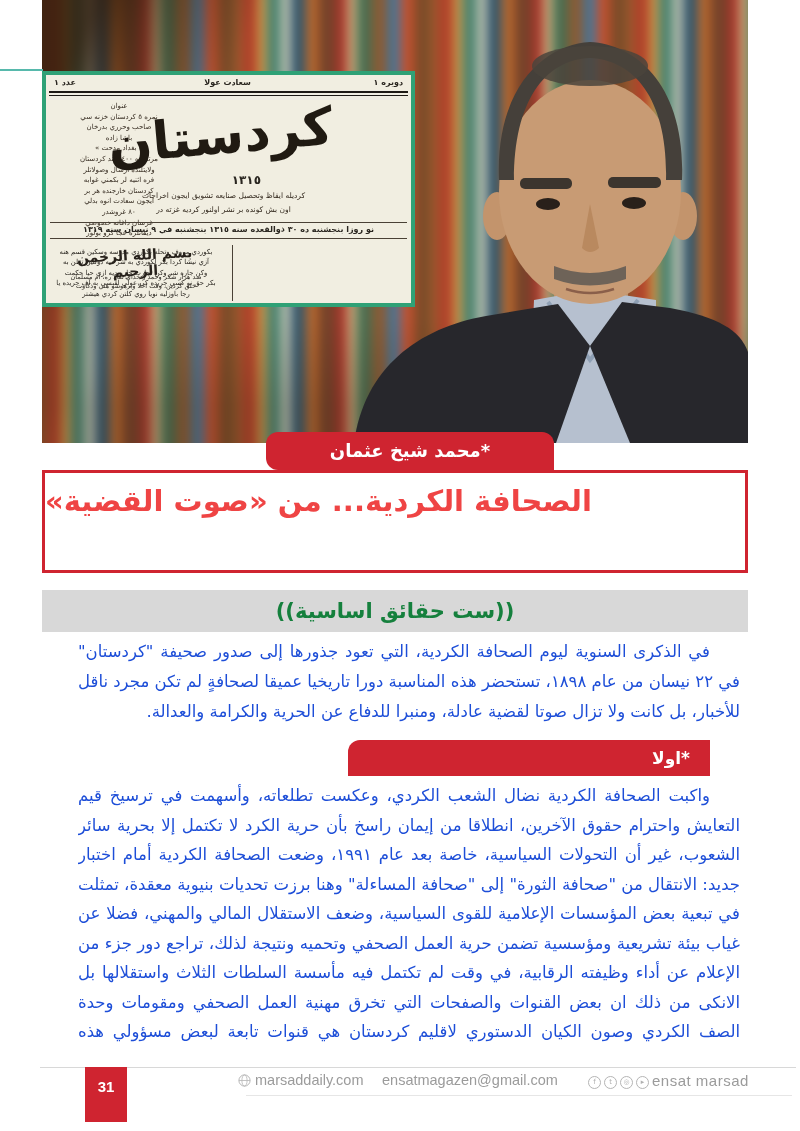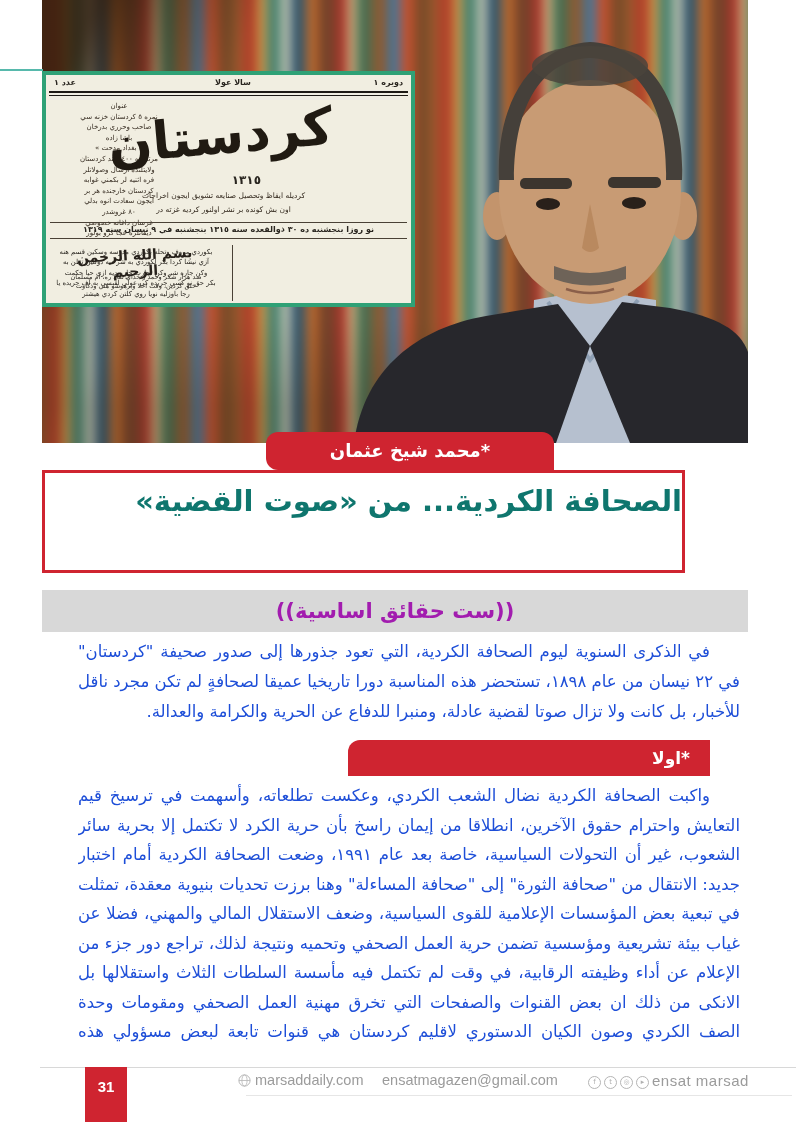--- a/index.html
+++ b/index.html
@@ -46,26 +46,26 @@
   .np-basmala{top:172px;right:196px;width:160px;text-align:center;font-size:14px;font-weight:bold;
     transform:rotate(-3deg);color:#26201a;}
   .np-bot-r{top:198px;right:186px;width:178px;font-size:6.5px;line-height:9px;white-space:pre-line;text-align:center;}
   .np-bot-l{top:172px;left:4px;width:172px;font-size:6.8px;line-height:10.4px;white-space:pre-line;text-align:center;}
   
   .teal-line{position:absolute;left:0;top:69px;width:43px;height:2px;background:#57b9ac;}
   
   .author-banner{position:absolute;left:266px;top:432px;width:288px;height:38px;background:#cf2430;
     border-radius:12px 12px 0 12px;z-index:4;direction:rtl;text-align:center;color:#fff;
     font-size:18px;font-weight:bold;line-height:38px;}
-  .headline-box{position:absolute;left:42px;top:470px;width:643px;height:103px;box-sizing:border-box;
-    background:#fff;border:3px solid #cf2430;z-index:3;direction:rtl;text-align:right;color:#0f766e;}
+  .headline-box{position:absolute;left:42px;top:470px;width:706px;height:103px;box-sizing:border-box;
+    background:#fff;border:3px solid #cf2430;z-index:3;direction:rtl;text-align:left;color:#ef4444;}
   .headline-box .hl{font-size:29px;font-weight:bold;line-height:46px;}
   .headline-box .hl.first{margin-top:5px;}
   .subtitle-bar{position:absolute;left:42px;top:590px;width:706px;height:42px;background:#d8d8d8;
-    direction:rtl;text-align:center;color:#a21caf;font-size:21px;font-weight:bold;line-height:42px;}
+    direction:rtl;text-align:center;color:#15803d;font-size:21px;font-weight:bold;line-height:42px;}
   
   .para{position:absolute;direction:rtl;text-align:justify;color:#1d4ed8;overflow:hidden;}
   .intro{left:78px;top:637px;width:662px;height:95px;font-size:16.5px;line-height:30px;text-indent:30px;}
   .body-text{left:78px;top:781px;width:662px;height:268px;font-size:16.5px;line-height:29.5px;text-indent:30px;}
   .section-tag{position:absolute;left:348px;top:740px;width:362px;height:36px;background:#cf2430;
     border-radius:12px 0 0 0;direction:rtl;text-align:right;padding-right:20px;box-sizing:border-box;
     color:#fff;font-size:17px;font-weight:bold;line-height:36px;}
   
   .footer-rule{position:absolute;left:40px;top:1067px;width:756px;height:1px;background:#d8d8d8;}
   .footer-underline{position:absolute;left:246px;top:1095px;width:546px;height:1px;background:#e6e6e6;}
@@ -111,21 +111,21 @@
     <ellipse cx="592" cy="203" rx="12" ry="6" fill="#29201a"></ellipse>
 
     <path d="M548,204 L540,248 Q548,256 557,248 Z" fill="#b9895f"></path>
     <path d="M512,266 Q548,280 584,266 L584,279 Q548,292 512,279 Z" fill="#6e6358"></path>
     <path d="M524,289 Q548,297 572,289" stroke="#8a5f4a" stroke-width="2.5" fill="none"></path>
   </svg>
 </div>
 
 <div class="clip">
   <div class="np-head r">دويره ١</div>
-  <div class="np-head c">سالا عولا</div>
+  <div class="np-head c">سعادت عولا</div>
   <div class="np-head l">عدد ١</div>
   <div class="np-rule-a"></div>
   <div class="np-rule-b"></div>
   <div class="np-col left">عنوان
 نمره ٥ كردستان خزنه سي
 صاحب وحرري بدرخان
 باشا زاده
 « بغداد مدحت »
 مرتضده ٤٠٠ سند كردستان
 ولايتلنده ارسال وصولاتلر

